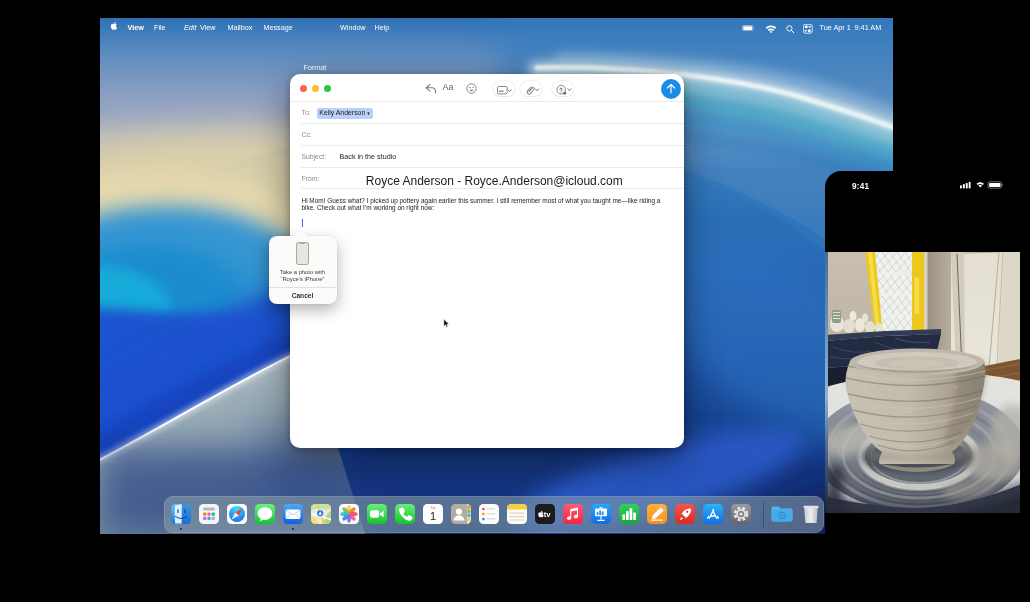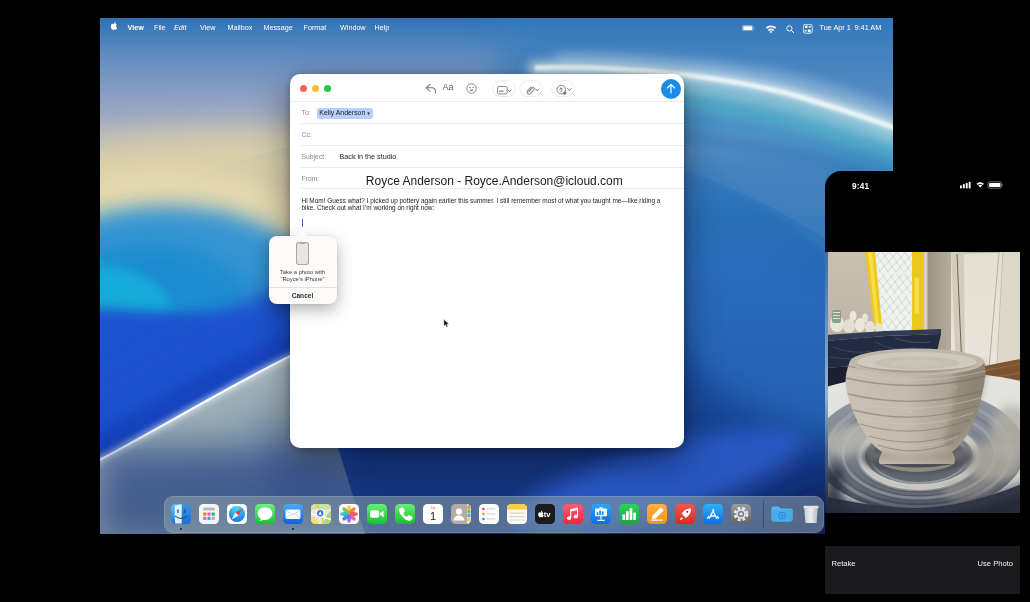--- a/index.html
+++ b/index.html
@@ -124,25 +124,25 @@
     <ellipse cx="560" cy="462" rx="150" ry="34" fill="#2a5ac8" opacity="0.9" filter="url(#b10)" transform="rotate(-16 560 462)"></ellipse>
     <ellipse cx="700" cy="330" rx="170" ry="75" fill="#2e74c4" opacity="0.55" filter="url(#b16)" transform="rotate(28 700 330)"></ellipse>
     <ellipse cx="800" cy="530" rx="150" ry="70" fill="#101f52" opacity="0.8" filter="url(#b16)"></ellipse>
   </svg>
   <div class="menubar">
     <svg class="mi" style="left:11px;top:3.5px;" width="7.5" height="9.5" viewBox="0 0 14 17">
       <path fill="#fff" d="M9.7,2.6c0.7-0.9,1.2-2,1-3.2C9.7-0.5,8.5,0.1,7.8,1C7.1,1.8,6.6,3,6.8,4.1C8,4.2,9,3.5,9.7,2.6z M11.6,8.9c0-2.2,1.8-3.2,1.9-3.3c-1-1.5-2.6-1.7-3.2-1.7C8.9,3.7,7.6,4.7,6.9,4.7c-0.8,0-1.8-0.9-3-0.9C2.4,3.8,1,4.7,0.2,6.1c-1.6,2.8-0.4,7,1.1,9.3c0.8,1.1,1.7,2.4,2.9,2.3c1.2,0,1.6-0.8,3-0.8c1.4,0,1.8,0.8,3,0.7c1.2,0,2-1.1,2.8-2.3c0.9-1.3,1.2-2.6,1.3-2.6C14.2,12.7,11.6,11.6,11.6,8.9z" transform="scale(0.8)"></path>
     </svg>
     <span class="mi" style="left:27.5px;font-weight:bold;">View</span>
     <span class="mi" style="left:54px;">File</span>
-    <span class="mi" style="left:74px;font-style:italic;">Edit</span>
+    <span class="mi" style="left:84px;font-style:italic;">Edit</span>
     <span class="mi" style="left:100px;">View</span>
     <span class="mi" style="left:127.5px;">Mailbox</span>
     <span class="mi" style="left:163.5px;">Message</span>
-    <span class="mi" style="left:203.5px;">Format</span>
+    <span class="mi" style="left:203.5px;margin-top:40px;">Format</span>
     <span class="mi" style="left:240px;">Window</span>
     <span class="mi" style="left:274.5px;">Help</span>
     <svg class="mi" style="left:642px;top:6.5px;" width="13" height="6.5" viewBox="0 0 13 6.5">
       <rect x="0.4" y="0.4" width="10.6" height="5.7" rx="1.7" fill="none" stroke="#fff" stroke-width="0.7" opacity="0.65"></rect>
       <rect x="1.3" y="1.3" width="8.8" height="3.9" rx="1" fill="#fff"></rect>
       <path d="M11.8,1.9 q1,1.3 0,2.7 Z" fill="#fff" opacity="0.65"></path>
     </svg>
     <svg class="mi" style="left:664.5px;top:7px;" width="12" height="8" viewBox="0 0 12 8">
       <path d="M11.3,2.5 C8.3,-0.3 3.7,-0.3 0.7,2.5 L1.9,3.8 C4.2,1.6 7.8,1.6 10.1,3.8 Z" fill="#fff"></path>
       <path d="M9.3,4.7 C7.4,3 4.6,3 2.7,4.7 L3.9,6 C5.1,5 6.9,5 8.1,6 Z" fill="#fff"></path>
@@ -640,17 +640,13 @@
         <circle cx="85" cy="160" r="0.7"></circle>
       <circle cx="110" cy="150" r="0.6"></circle>
         <circle cx="70" cy="178" r="0.6"></circle>
         <circle cx="95" cy="185" r="0.7"></circle>
       <circle cx="50" cy="120" r="0.6"></circle>
         <circle cx="120" cy="170" r="0.6"></circle>
         <circle cx="130" cy="135" r="0.7"></circle>
     </g>
     <rect x="0" y="0" width="3" height="261" fill="url(#stripB)"></rect>
   </svg>
-  <div class="pbar">
-    <span style="position:absolute;left:6.5px;top:13px;">Retake</span>
-    <span style="position:absolute;right:7px;top:13px;">Use Photo</span>
-  </div>
 </div>
 
 </body></html>

